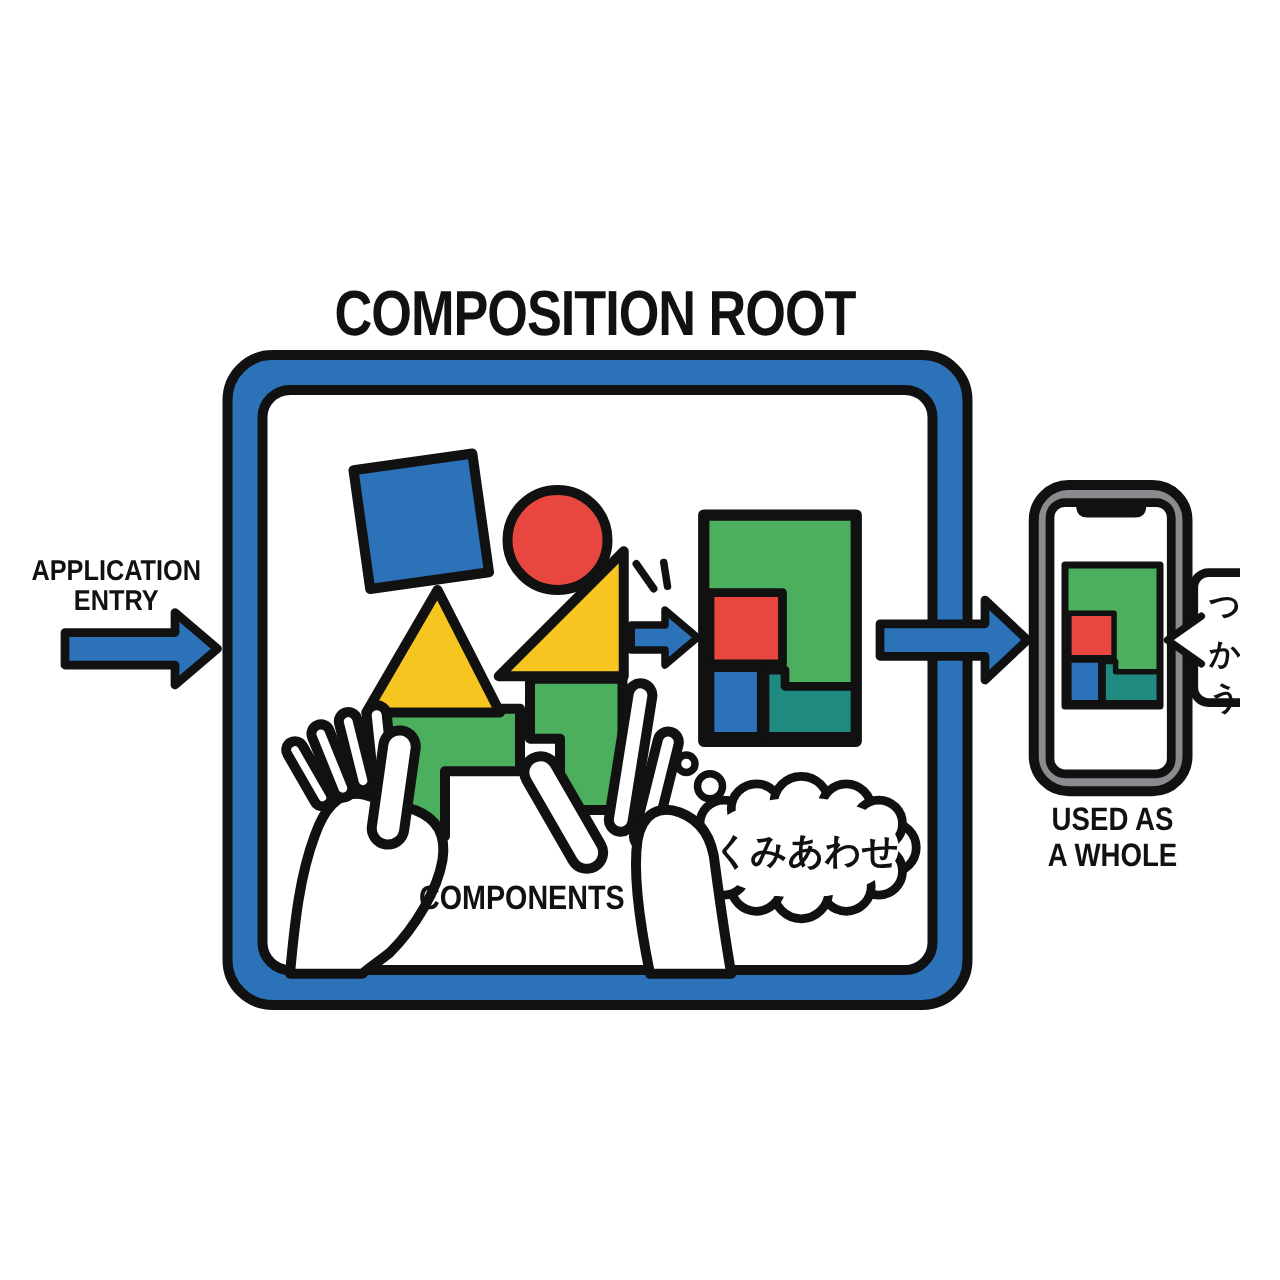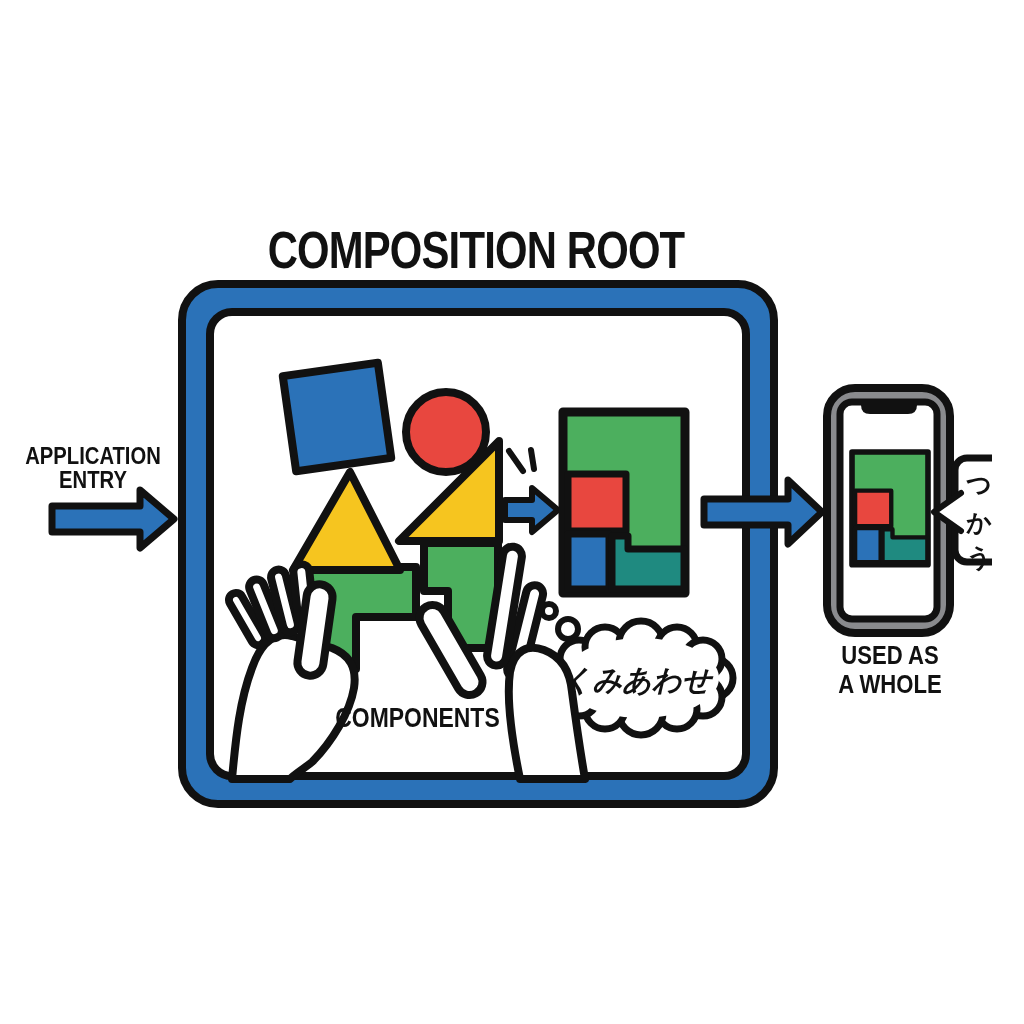--- a/index.html
+++ b/index.html
@@ -11,21 +11,21 @@
     position:relative;width:992px;height:1024px;background:var(--bg);
     overflow:hidden;font-family:"Liberation Sans","DejaVu Sans",sans-serif;color:var(--ink);
   }
   .stage svg{position:absolute;left:0;top:0;z-index:1;}
   .label{position:absolute;z-index:2;font-weight:bold;color:var(--ink);white-space:pre;}
   .condensed{transform:scaleX(0.82);transform-origin:center center;}
   .t-title{left:180px;top:221px;width:592px;text-align:center;font-size:51px;letter-spacing:-1px;}
   .t-entry{left:8px;top:444px;width:170px;text-align:center;font-size:23px;line-height:24px;transform:scaleX(0.88);}
   .t-components{left:322px;top:703px;width:176px;text-align:center;font-size:27px;transform:scaleX(0.85);}
   .t-used{left:822px;top:641px;width:136px;text-align:center;font-size:26px;line-height:29px;transform:scaleX(0.85);}
-  .t-kumi{left:563px;top:661px;width:156px;text-align:left;font-size:29px;font-style:italic;}
+  .t-kumi{left:563px;top:661px;width:156px;text-align:right;font-size:29px;}
   .t-tsukau{
     left:958px;top:464px;width:44px;height:94px;z-index:3;
     writing-mode:vertical-rl;text-orientation:upright;
     display:flex;align-items:center;justify-content:center;
     font-size:25px;letter-spacing:4px;
   }
 </style>
 </head>
 <body>
 

